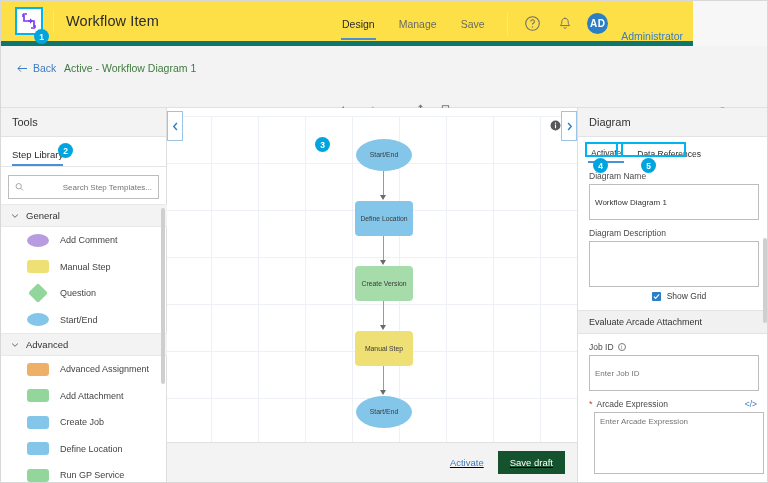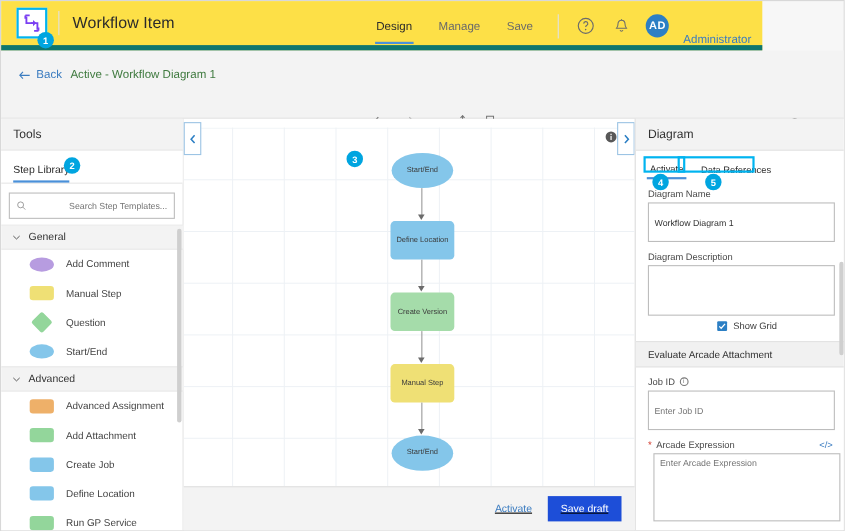--- a/index.html
+++ b/index.html
@@ -265,21 +265,21 @@
     position: absolute; left: 166px; bottom: 0; width: 410px; height: 40px;
     background: #f3f3f3; border-top: 1px solid #e0e0e0;
     display: flex; align-items: center; justify-content: flex-end;
     gap: 14px; padding-right: 12px; text-decoration: underline;
   }
   .btn-link {
     font-size: 9.5px; color: #3b7cc0; cursor: pointer; background: none;
     border: none; font-family: "Liberation Sans", sans-serif;
   }
   .btn-primary {
-    background: #1d4ed8; color: #fff; border: none; height: 23px;
+    background: #14532d; color: #fff; border: none; height: 23px;
     padding: 0 12px; font-size: 9.5px; cursor: pointer;
     font-family: "Liberation Sans", sans-serif;
   }
 
   
   .badge {
     position: absolute; width: 15px; height: 15px; border-radius: 50%;
     background: #00a5e0; color: #fff; font-size: 8.5px; font-weight: bold;
     display: flex; align-items: center; justify-content: center;
     z-index: 60;

